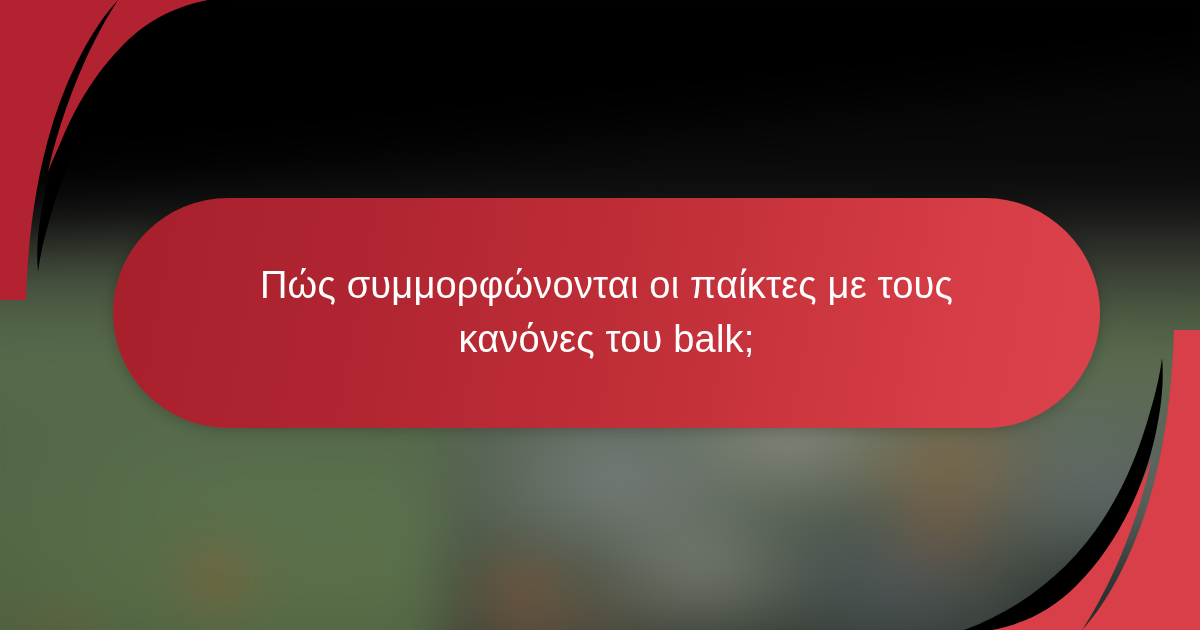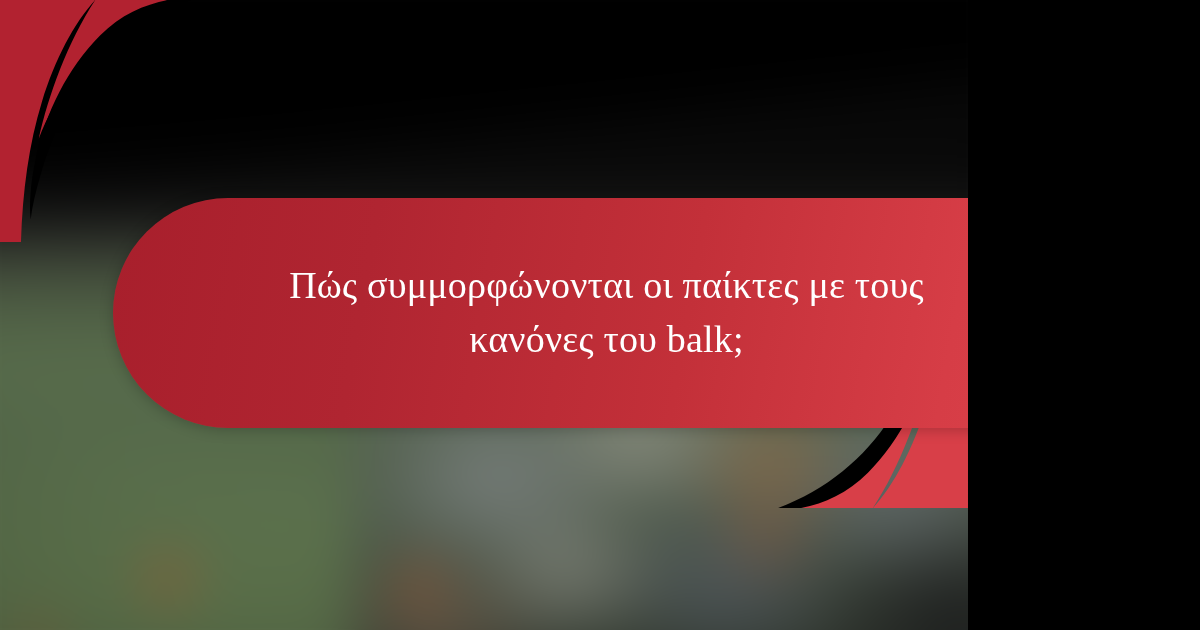--- a/index.html
+++ b/index.html
@@ -3,25 +3,25 @@
 <meta charset="utf-8">
 <style>
   html, body {
     margin: 0;
     padding: 0;
     background: #000;
   }
 
   #stage {
     position: relative;
-    width: 968px;
+    width: 1200px;
     height: 630px;
     overflow: hidden;
     background: #e5e5e5;
-    font-family: Liberation Serif, serif;
+    font-family: Liberation Sans, sans-serif;
   }
 
   
   .bg-photo {
     position: absolute;
     inset: -60px;
     z-index: 0;
   }
 
   

